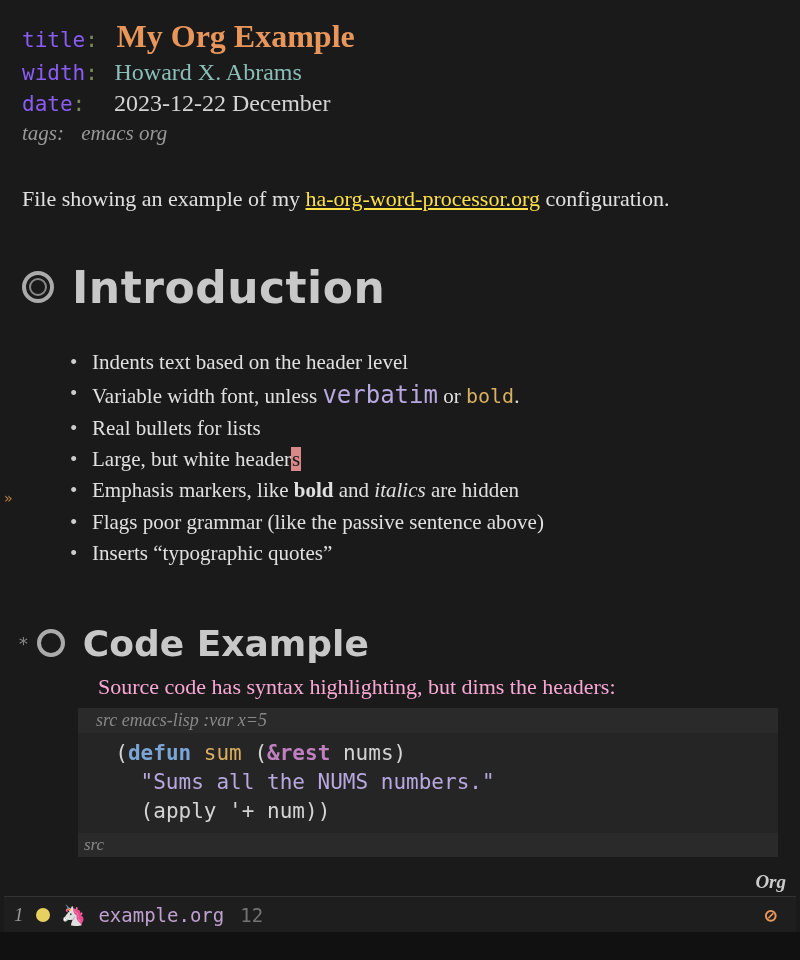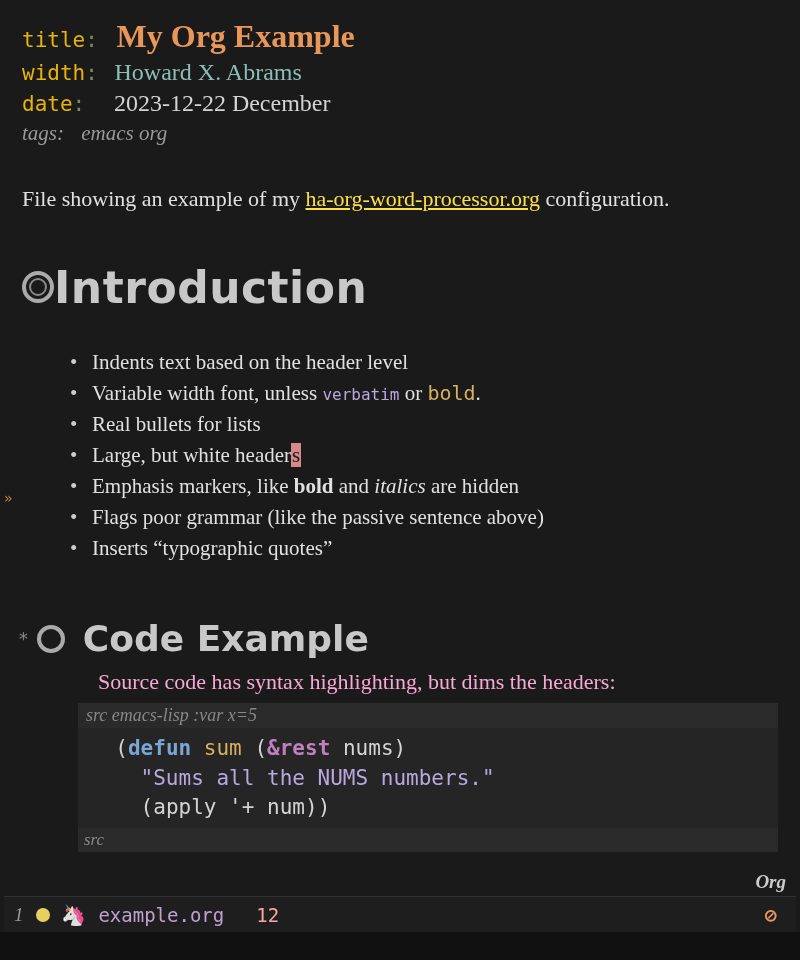--- a/index.html
+++ b/index.html
@@ -21,21 +21,21 @@
       padding: 18px 22px 0 22px;
       height: 890px;
       overflow: hidden;
     }
     .meta-line {
       font-family: "Menlo", "Consolas", monospace;
       font-size: 21px;
       margin-bottom: 4px;
     }
     .meta-key {
-      color: #eab308;
+      color: #8b5cf6;
     }
     .meta-colon {
       color: #7a8a5a;
     }
     .title-value {
       color: #e8965a;
       font-weight: bold;
       font-size: 32px;
       font-family: Georgia, serif;
       margin-left: 6px;
@@ -74,20 +74,21 @@
     }
     .link {
       color: #fde047;
       text-decoration: underline;
       cursor: pointer;
     }
     .heading-1 {
       margin-top: 48px;
       display: flex;
       align-items: center;
+      gap: 18px;
     }
     .bullet-large {
       display: inline-block;
       width: 32px;
       height: 32px;
       border: 4px solid #aaa;
       border-radius: 50%;
       position: relative;
       flex-shrink: 0;
     }
@@ -133,21 +134,21 @@
     }
     .list li::before {
       content: "•";
       position: absolute;
       left: 0;
       color: #ccc;
     }
     .verbatim {
       font-family: "Menlo", "Consolas", monospace;
       color: #b8a8e0;
-      font-size: 16px;
+      font-size: 24px;
     }
     .code-inline {
       font-family: "Menlo", "Consolas", monospace;
       color: #d8b060;
       font-size: 20px;
     }
     .cursor-hl {
       background-color: #d88888;
       color: #1a1a1a;
       padding: 0 1px;
@@ -199,21 +200,21 @@
       color: #f9a8d4;
       font-size: 22px;
       margin-bottom: 8px;
       margin-left: 20px;
     }
     .src-header {
       background-color: #2a2a2a;
       color: #888;
       font-style: italic;
       font-size: 18px;
-      padding: 2px 8px;
+      padding: 2px 18px;
       font-family: Georgia, serif;
     }
     .src-body {
       background-color: #252525;
       padding: 6px 12px;
       font-family: "Menlo", "Consolas", monospace;
       font-size: 21px;
       line-height: 1.4;
       white-space: pre;
       color: #d4d4d4;
@@ -266,22 +267,22 @@
     }
     .unicorn {
       color: #a080e0;
       font-size: 20px;
     }
     .buffer-name {
       color: #c0a0d0;
       font-family: "Menlo", monospace;
     }
     .line-num {
-      color: #fca5a5;
-      margin-left: 20px;
+      color: #737373;
+      margin-left: 4px;
       font-family: "Menlo", monospace;
     }
     .modeline-right {
       display: flex;
       align-items: center;
       gap: 10px;
       flex-direction: column;
     }
     .mode-name {
       color: #ccc;

